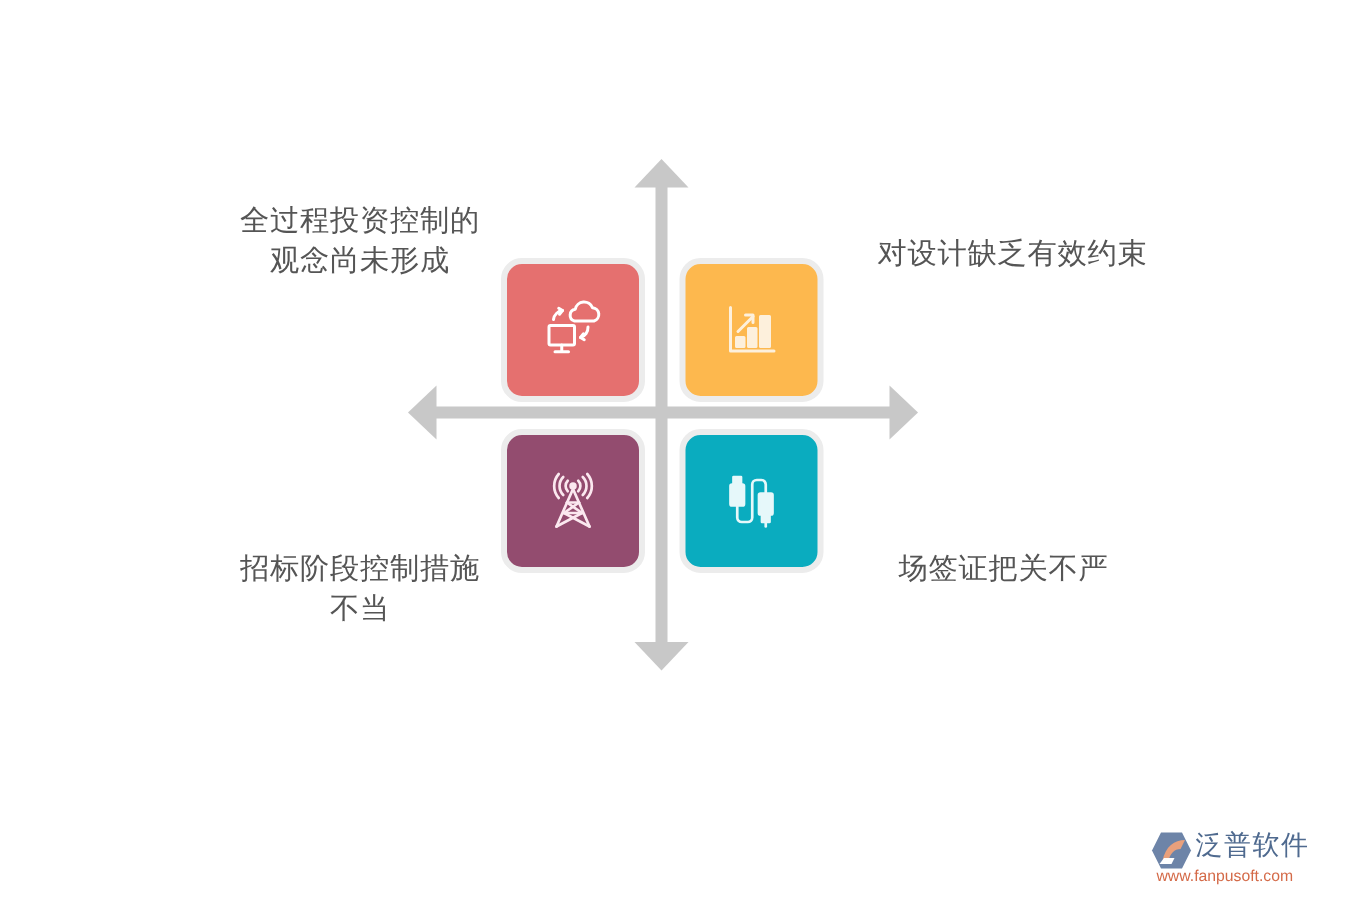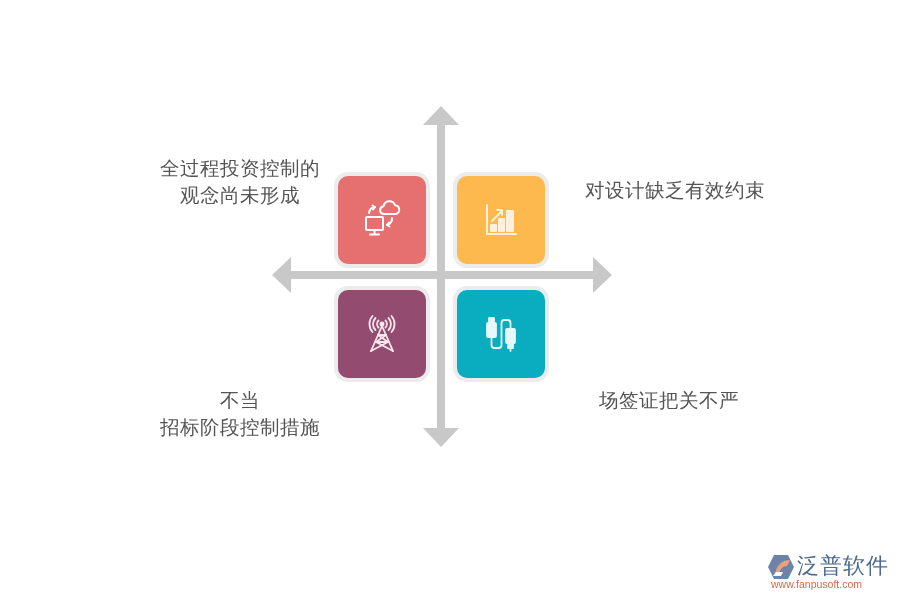--- a/index.html
+++ b/index.html
@@ -11,26 +11,26 @@
     .axes { position: absolute; left: 0; top: 0; width: 900px; height: 600px; }
     .tile {
       position: absolute; width: 88px; height: 88px;
       border-radius: 14px; border: 4px solid #ececec;
       display: flex; align-items: center; justify-content: center;
       box-sizing: content-box;
     }
     .tile svg { width: 46px; height: 46px; }
     .label {
       position: absolute; color: #555555; font-size: 19.5px; line-height: 27px;
-      text-align: center; white-space: nowrap; letter-spacing: 0.5px; margin-top: 22px;
+      text-align: center; white-space: nowrap; letter-spacing: 0.5px;
     }
     .label span { display: block; }
     .logo { position: absolute; left: 763px; top: 552px; width: 130px; height: 40px; }
     .logo-mark { position: absolute; left: 4px; top: 2px; width: 28px; height: 26px; }
-    .logo-name { position: absolute; left: 34px; top: -1px; font-size: 22px; color: #4f6a8f; letter-spacing: 1px; white-space: nowrap; font-family: Liberation Serif, serif; }
+    .logo-name { position: absolute; left: 34px; top: -1px; font-size: 18px; color: #4f6a8f; letter-spacing: 1px; white-space: nowrap; font-family: Liberation Serif, serif; }
     .logo-url { position: absolute; left: 8px; top: 26px; font-family: Liberation Sans, sans-serif; font-size: 10.5px; color: #d46a48; white-space: nowrap; }
   </style>
 </head>
 <body>
 
 <svg class="axes" viewBox="0 0 900 600">
   <g fill="#c8c8c8">
 
     <rect x="437" y="120" width="8" height="312"></rect>
 
@@ -103,22 +103,22 @@
 <div class="label" style="left:140px; top:133px; width:200px;">
   <span>全过程投资控制的</span>
   <span>观念尚未形成</span>
 </div>
 
 <div class="label" style="left:562px; top:155px; width:226px;">
   <span>对设计缺乏有效约束</span>
 </div>
 
 <div class="label" style="left:140px; top:365px; width:200px;">
+  <span>招标阶段控制措施</span>
   <span>不当</span>
-  <span>招标阶段控制措施</span>
 </div>
 
 <div class="label" style="left:556px; top:365px; width:226px;">
   <span>场签证把关不严</span>
 </div>
 
 <div class="logo">
   <svg class="logo-mark" viewBox="0 0 28 26">
     <polygon points="7,1 21,1 27,13 21,25 7,25 1,13" fill="#6d84a8"></polygon>
     <path d="M8 20 C 10 10, 16 6, 23 6 L 20 12 C 16 12, 13 15, 12 20 Z" fill="#e9a07c"></path>

